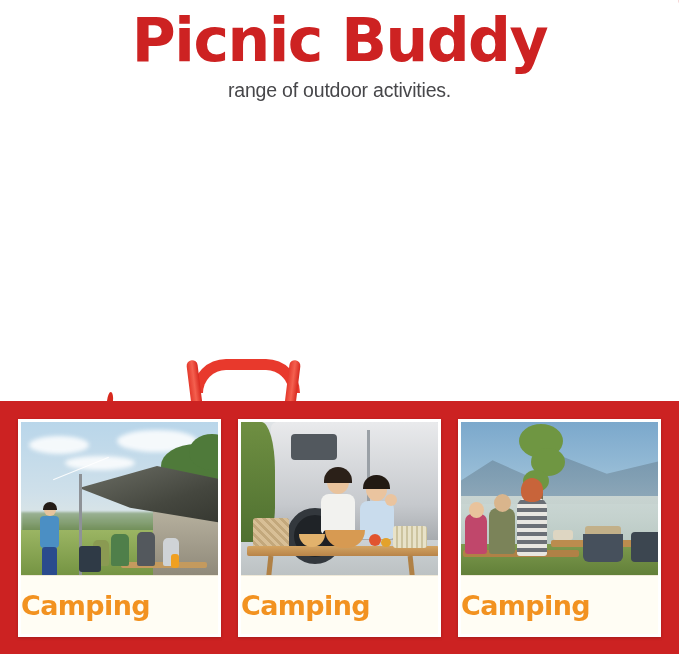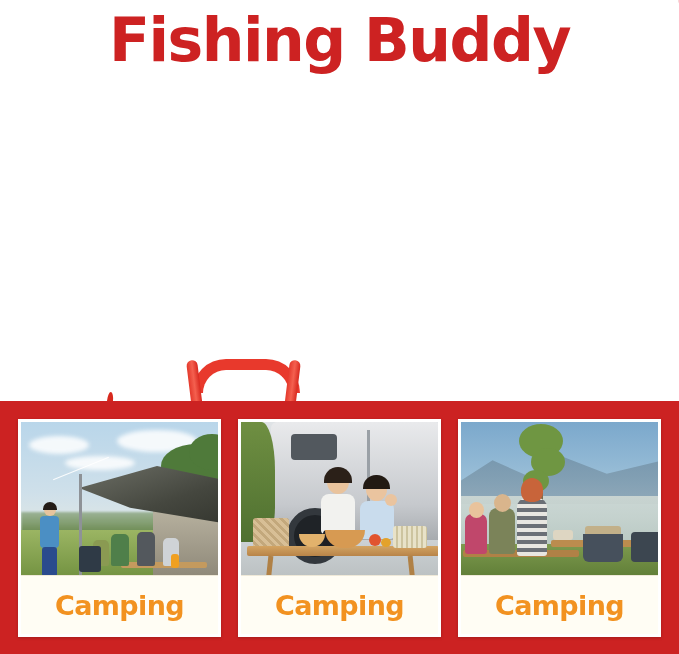--- a/index.html
+++ b/index.html
@@ -192,21 +192,21 @@
     overflow:hidden;
     box-shadow:0 1px 3px rgba(0,0,0,.2);
   }
   .photo{
     position:absolute;left:0;top:0;width:100%;height:160px;
     overflow:hidden;
   }
   .cap{
     position:absolute;left:0;bottom:0;width:100%;height:58px;
     background:#fffdf4;
-    display:flex;align-items:center;justify-content:center;
+    display:flex;align-items:center;justify-content:flex-start;
     border-top:1px solid #efe9d8;
   }
   .cap span{
     font-family:"DejaVu Sans", sans-serif;
     font-weight:bold;
     font-size:27px;
     letter-spacing:-0.6px;
     color:#f29220;
   }
 
@@ -267,30 +267,31 @@
   .btable{position:absolute;left:90px;top:118px;width:86px;height:7px;background:#bb8c4e;border-radius:2px;}
   .cchair{position:absolute;background:#46505c;}
 </style>
 </head>
 <body>
 
 <div class="page">
 
   <div class="header">
     <div class="title-wrap">
-      <h1 class="title">Fishing Buddy</h1>
+      <h1 class="title">Picnic Buddy</h1>
       <svg class="title-spark" viewBox="0 0 40 46">
         <g fill="#cc2222">
           <ellipse cx="9" cy="9" rx="2.6" ry="8" transform="rotate(-14 9 9)"></ellipse>
           <ellipse cx="26" cy="16" rx="2.6" ry="8" transform="rotate(62 26 16)"></ellipse>
           <ellipse cx="24" cy="33" rx="2.4" ry="7.5" transform="rotate(72 24 33)"></ellipse>
         </g>
       </svg>
     </div>
     <div class="sub">
+      <div>range of outdoor activities.</div>
     </div>
   </div>
 
   <div class="product">
 
     <svg class="spark-bag" viewBox="0 0 60 52">
       <g fill="#d8291e">
         <ellipse cx="12" cy="22" rx="3" ry="9" transform="rotate(-28 12 22)"></ellipse>
         <ellipse cx="30" cy="14" rx="3" ry="9" transform="rotate(6 30 14)"></ellipse>
         <ellipse cx="10" cy="42" rx="2.6" ry="7" transform="rotate(-72 10 42)"></ellipse>

